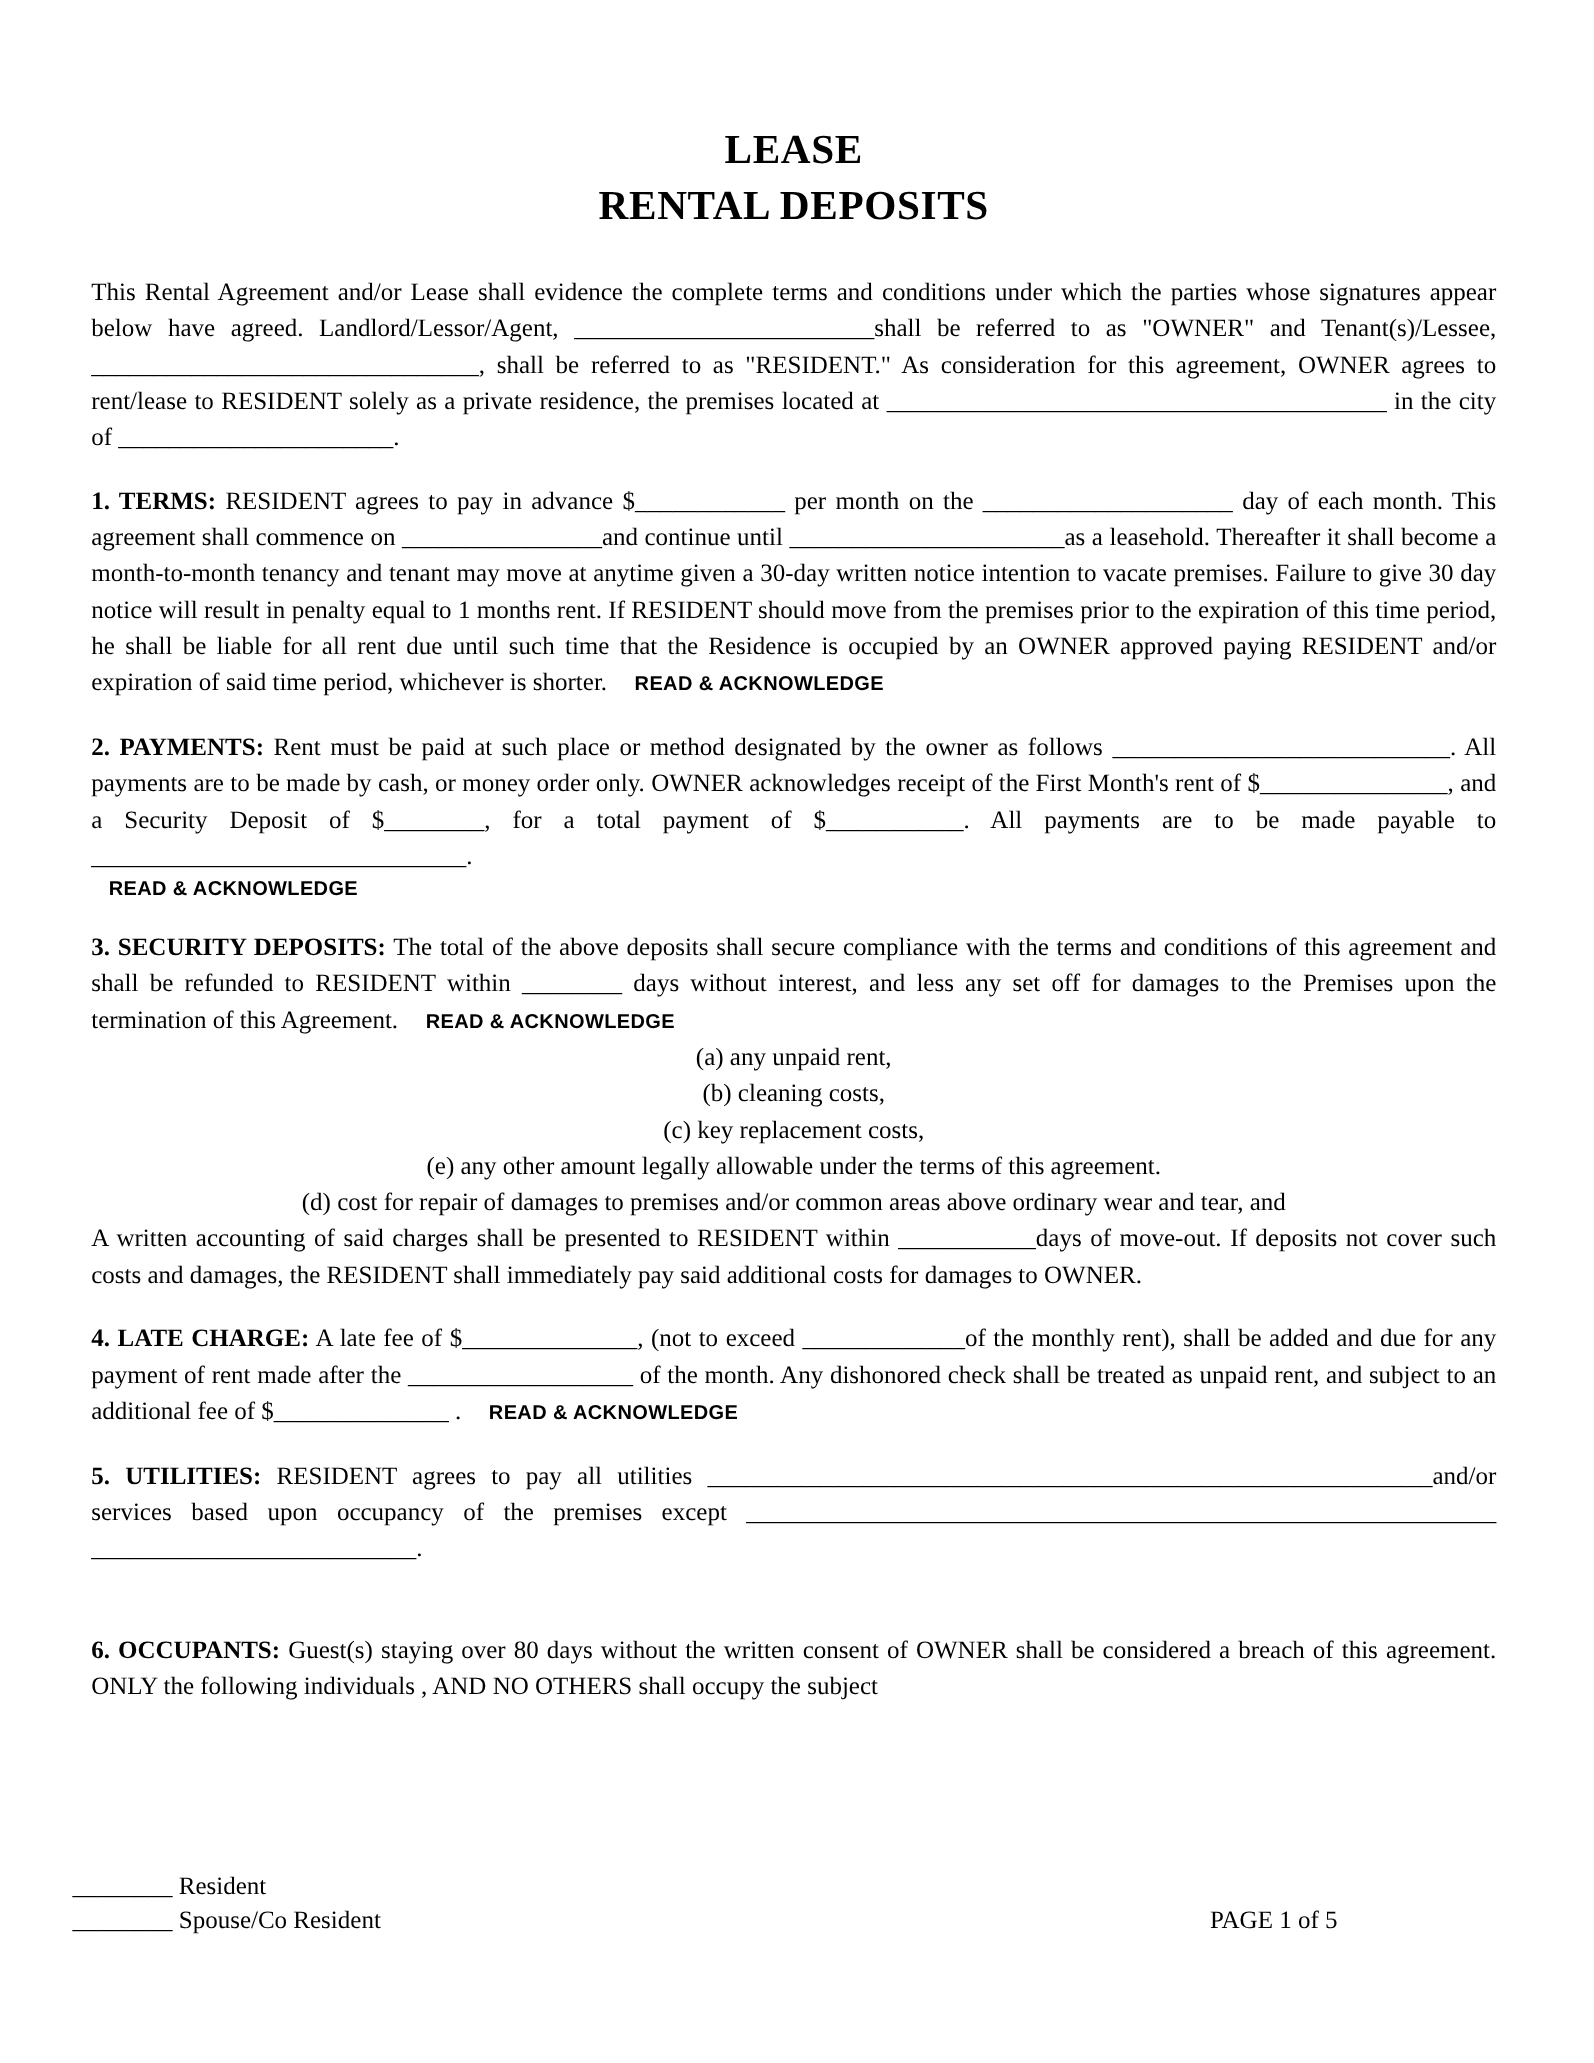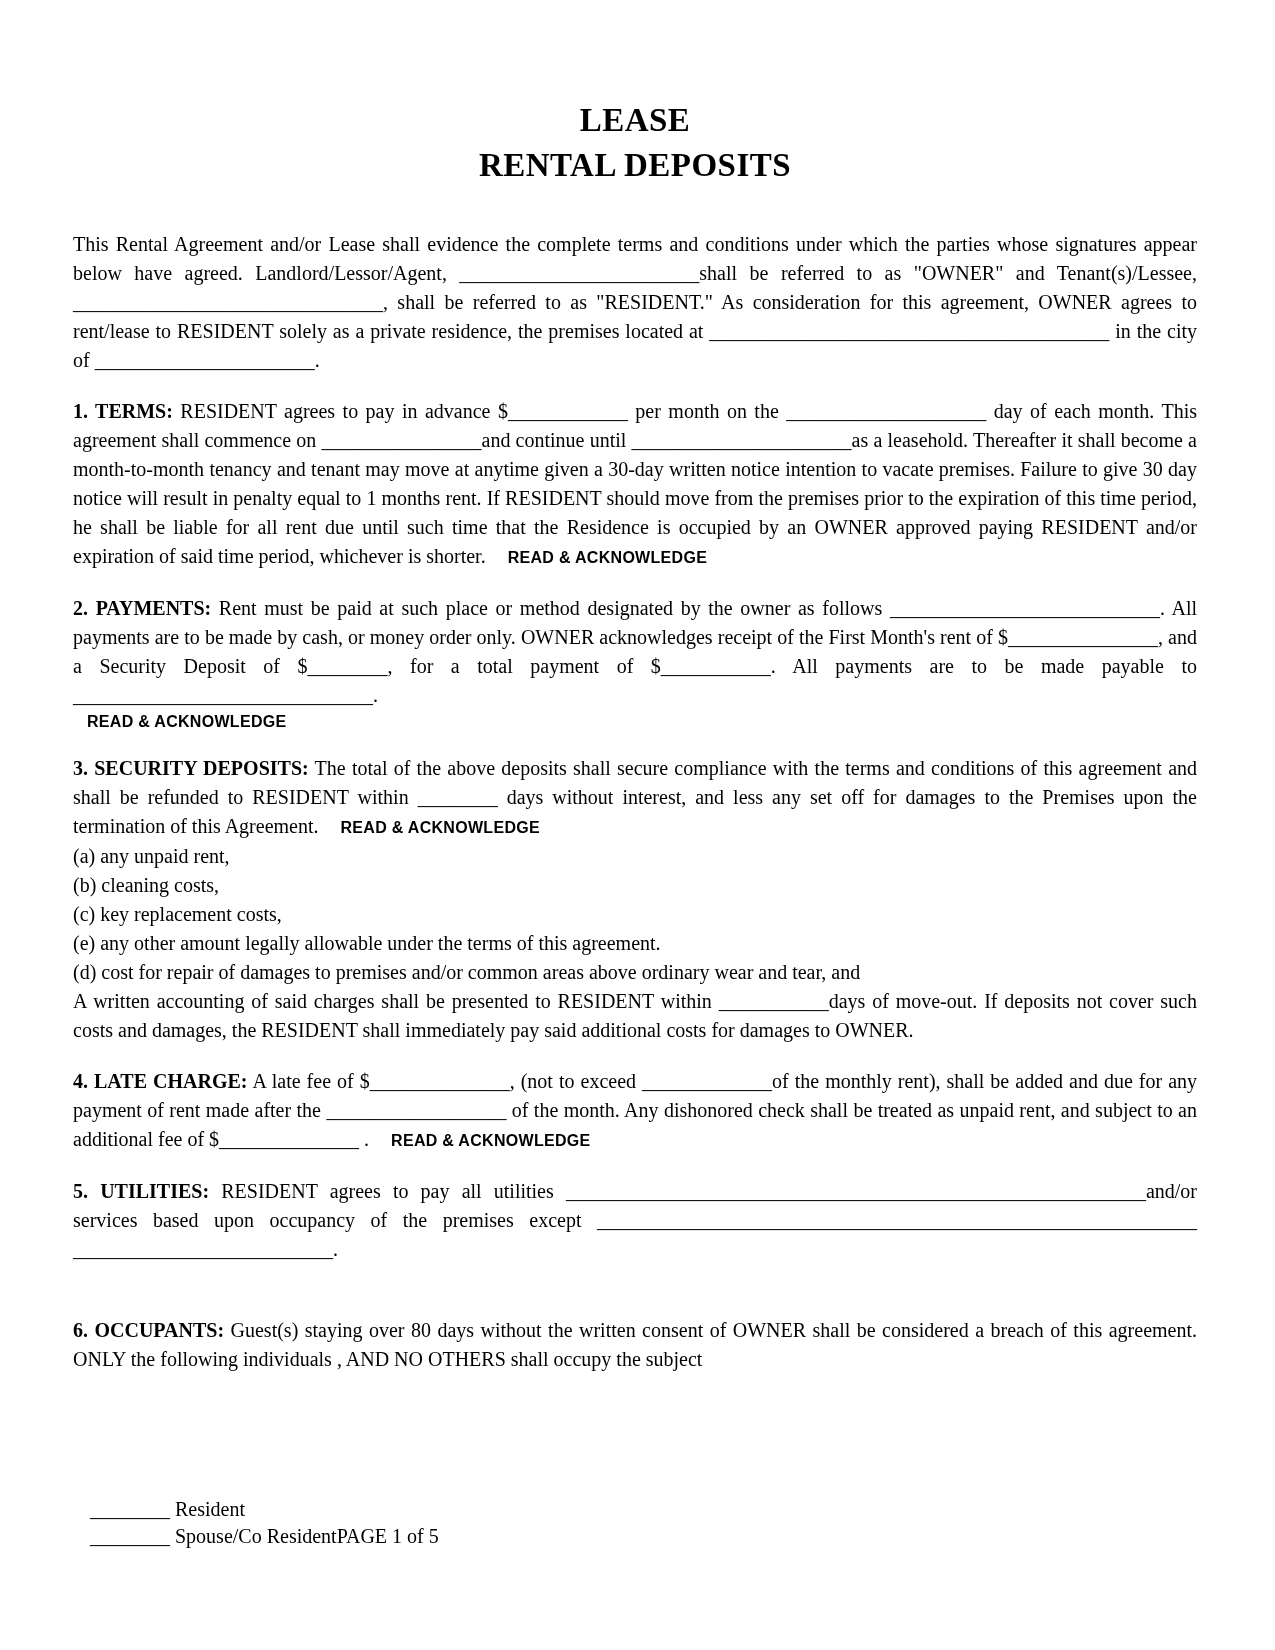--- a/index.html
+++ b/index.html
@@ -20,21 +20,21 @@
     padding: 98px 78px 0 73px;
     position: relative;
     overflow: hidden;
   }
   .doc-title {
     text-align: center;
     font-weight: 700;
     font-size: 33px;
     line-height: 45px;
     letter-spacing: 0.5px;
-    margin: 0 0 42px 0;
+    margin: 0 0 32px 0;
   }
   .para {
     margin: 0 0 22px 0;
     text-align: justify;
   }
   .sec-heading {
     font-weight: 700;
   }
   .ack {
     font-family: "Liberation Sans", "DejaVu Sans", sans-serif;
@@ -51,35 +51,35 @@
     margin: 2px 0 0 14px;
     line-height: 20px;
   }
   .sec-block {
     margin: 0 0 22px 0;
   }
   .sec-block .para {
     margin-bottom: 0;
   }
   .list-item {
-    text-align: left;
+    text-align: center;
   }
   .para-utilities {
     margin-bottom: 52px;
   }
   .para-occupants {
     margin-bottom: 0;
   }
   .page-footer {
     position: absolute;
-    left: 90px;
+    left: 58px;
     right: 78px;
     top: 1495px;
     display: flex;
-    justify-content: flex-start;
+    justify-content: space-between;
     align-items: flex-end;
     line-height: 27.5px;
   }
   .page-num {
     padding-right: 127px;
     white-space: nowrap;
     margin-top: 28px;
   }
 </style>
 </head>

